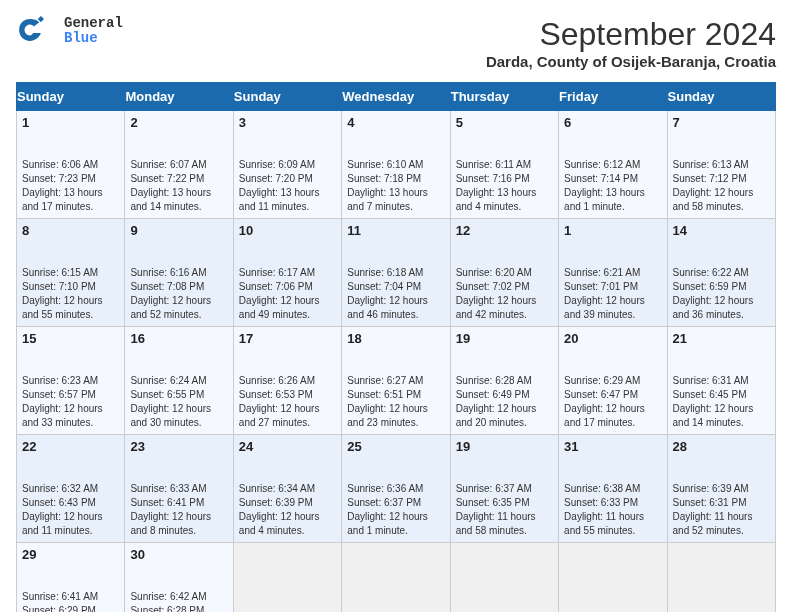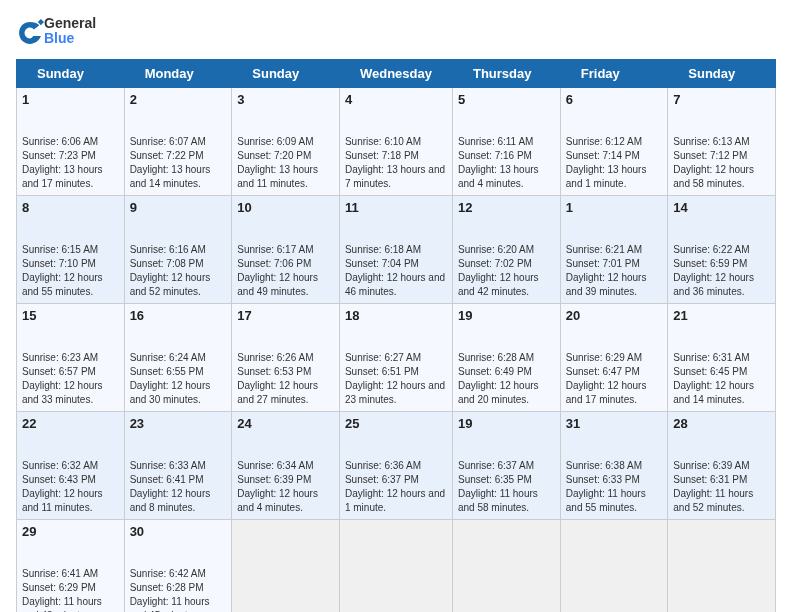--- a/index.html
+++ b/index.html
@@ -11,22 +11,23 @@
       padding: 16px;
     }
     .header {
       display: flex;
       justify-content: space-between;
       align-items: flex-start;
       margin-bottom: 12px;
     }
     .logo {
       display: flex;
-      align-items: flex-end;
-      gap: 0;
+      align-items: flex-start;
+      gap: 20px;
+      font-family: Liberation Mono, monospace;
     }
     .logo-text {
       display: flex;
       flex-direction: column;
       line-height: 1.1;
     }
     .logo-general { font-size: 14px; font-weight: bold; color: #333; }
     .logo-blue { font-size: 14px; font-weight: bold; color: #3b82f6; }
     .logo-icon {
       width: 28px;
@@ -46,21 +47,21 @@
       font-weight: bold;
     }
     .calendar {
       width: 100%;
       border-collapse: collapse;
       font-size: 11px;
     }
     .calendar th {
       background-color: #1a6aad;
       color: white;
-      padding: 6px 20px;
+      padding: 6px 0;
       text-align: left;
       font-size: 13px;
       font-weight: bold;
       border: 1px solid #1a6aad;
     }
     .calendar td {
       border: 1px solid #ccc;
       padding: 4px 5px;
       vertical-align: top;
       width: 108px;
@@ -96,20 +97,24 @@
   <div class="logo">
     <svg class="logo-icon" viewBox="0 0 36 36">
       <path d="M18 4 C10 4 4 10 4 18 C4 26 10 32 18 32 C24 32 30 28 32 22 L22 22 C21 24 19.5 25 18 25 C14 25 11 21.5 11 18 C11 14.5 14 11 18 11 C20 11 21.8 12 23 13.5 L30 8 C27 5.5 22.8 4 18 4Z" fill="#1a6aad"></path>
       <path d="M28 4 L32 8 L36 4 L32 0Z" fill="#1a6aad"></path>
     </svg>
     <div class="logo-text">
       <span class="logo-general">General</span>
       <span class="logo-blue">Blue</span>
     </div>
   </div>
+  <div class="title-section">
+    <div class="month-title">September 2024</div>
+    <div class="location">Darda, County of Osijek-Baranja, Croatia</div>
+  </div>
 </div>
 
 <table class="calendar">
   <thead>
     <tr>
     <th>Sunday</th>
         <th>Monday</th>
         <th>Sunday</th>
         <th>Wednesday</th>
         <th>Thursday</th>

